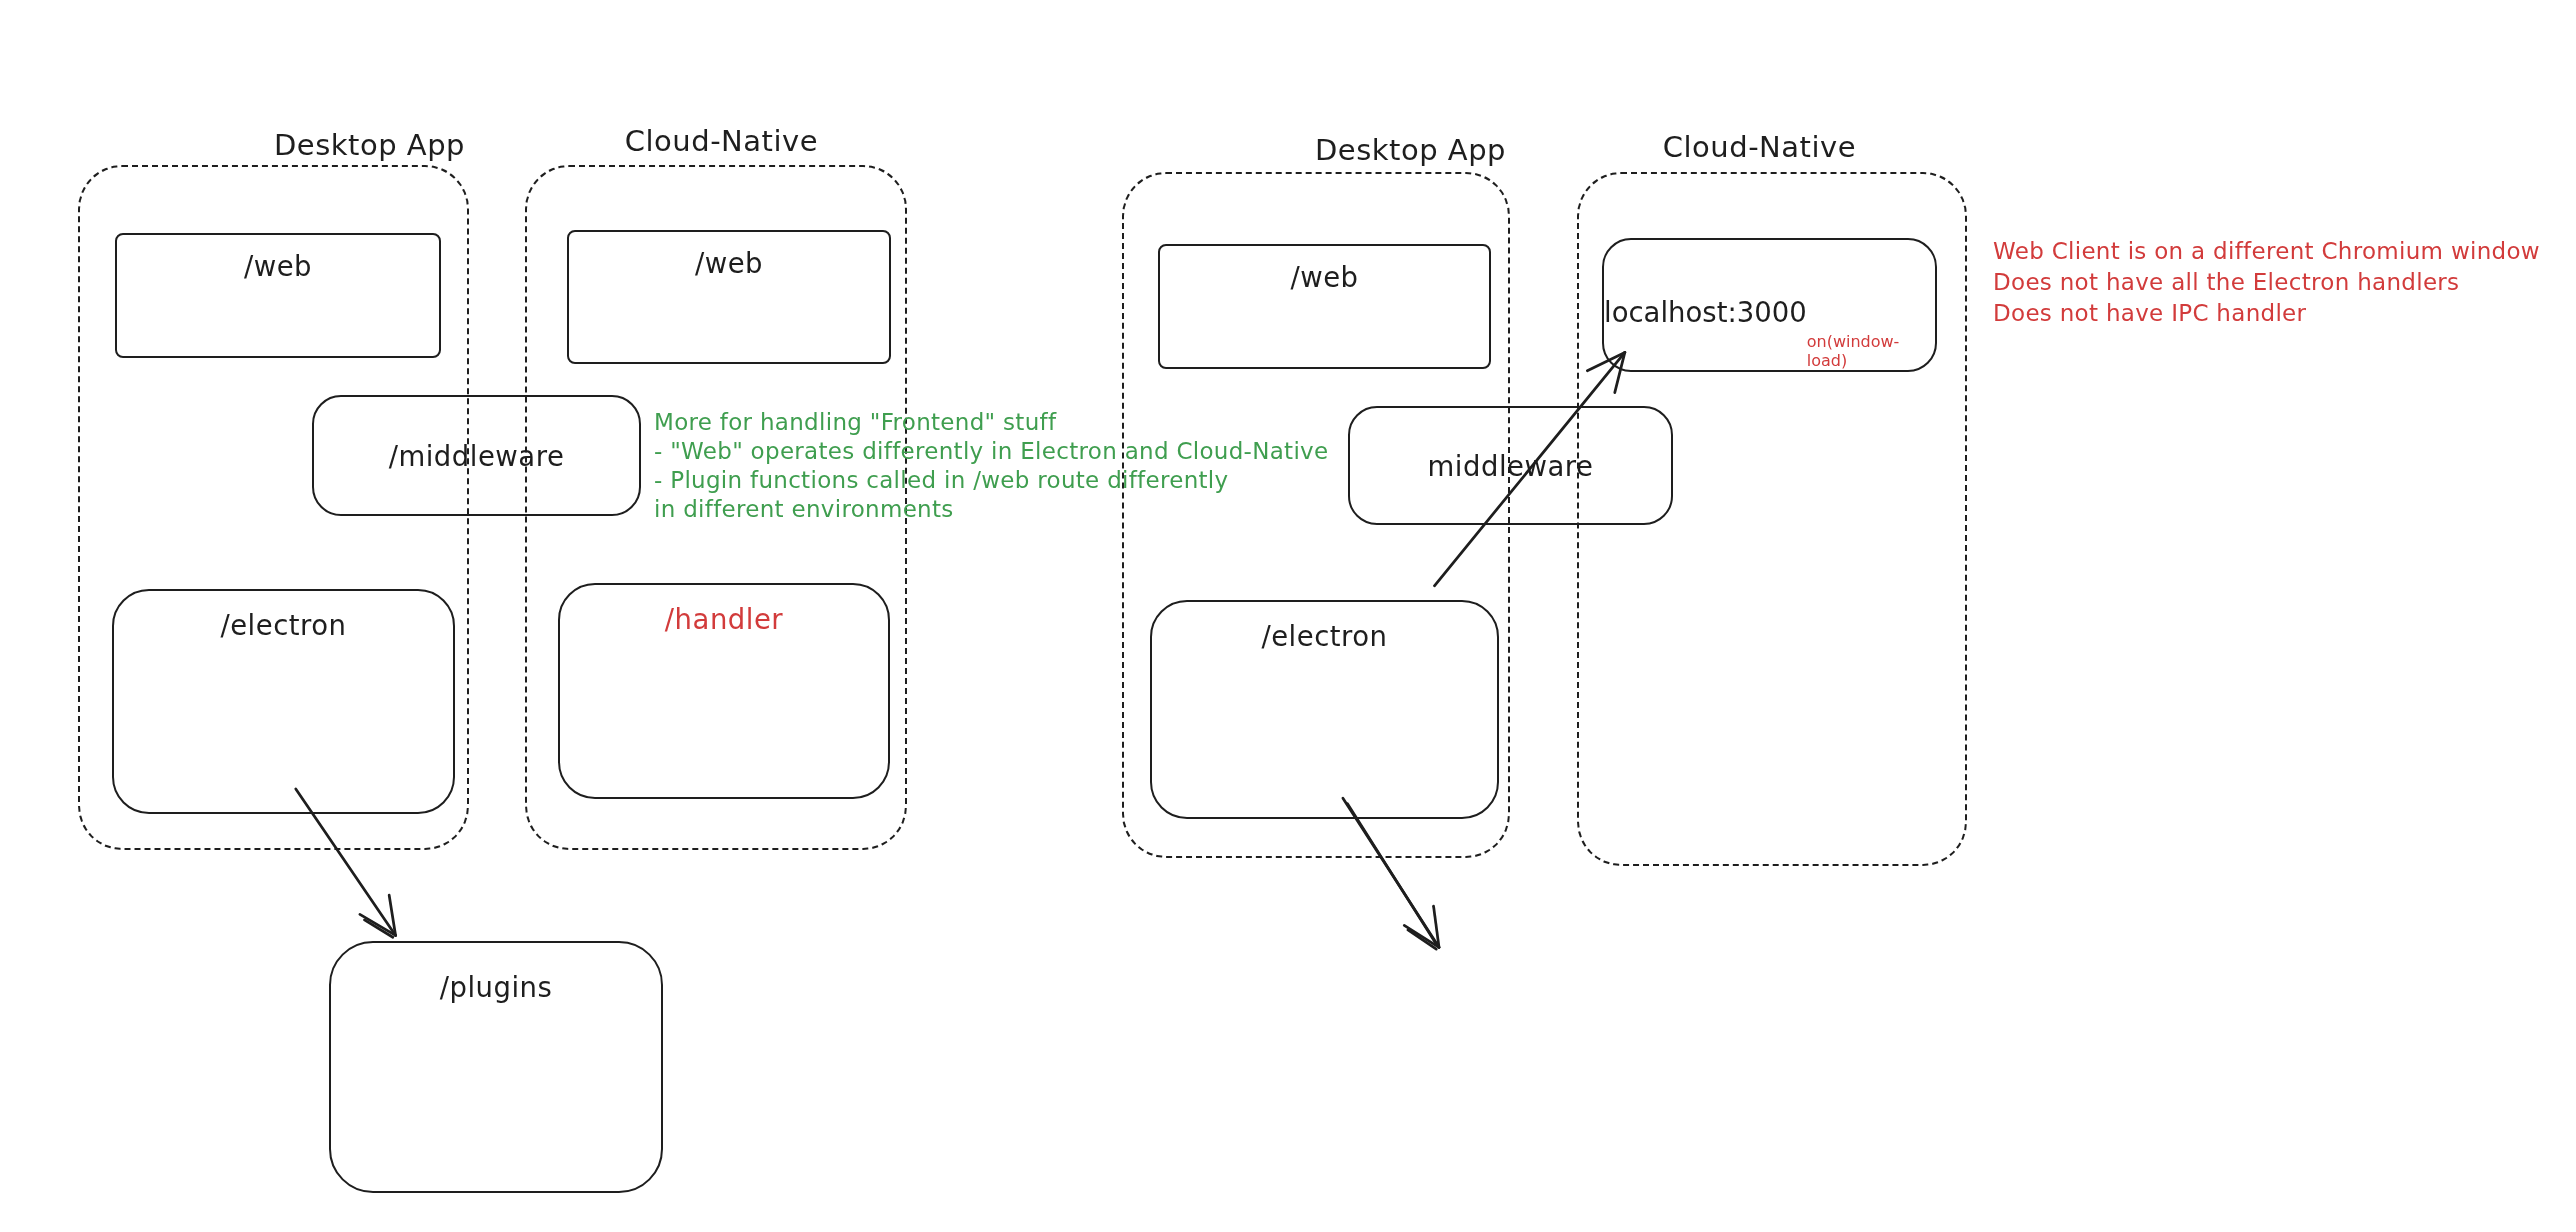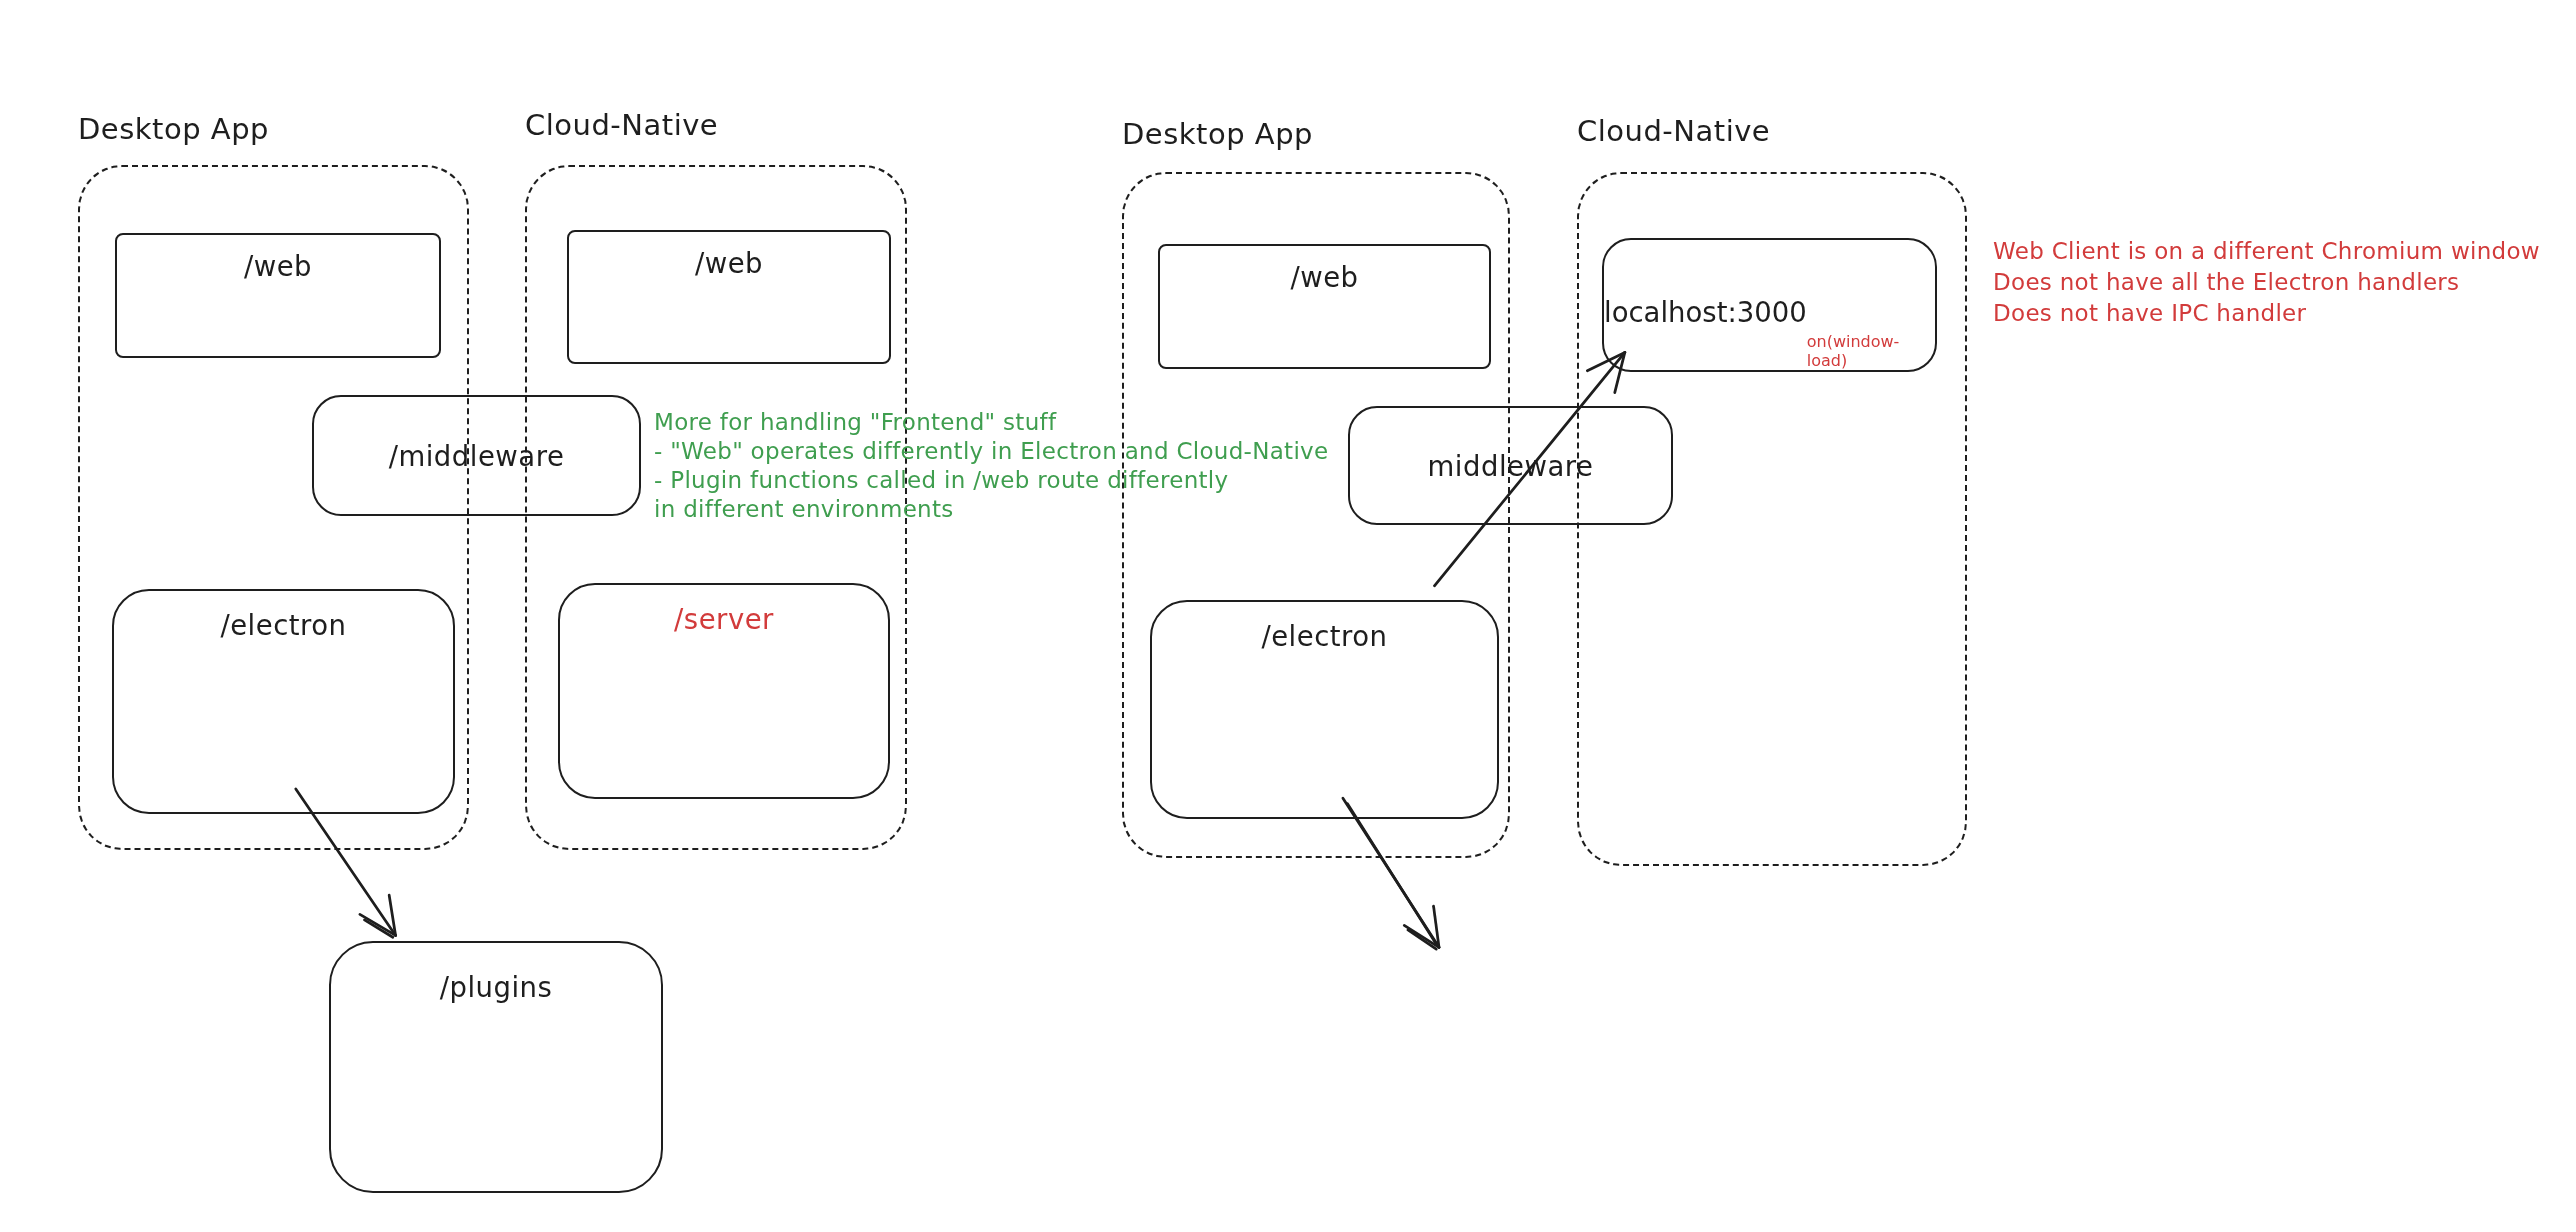--- a/index.html
+++ b/index.html
@@ -12,25 +12,26 @@
   .canvas{
     position:relative;
     width:2576px;height:1232px;
     background:var(--background);
     font-family:"DejaVu Sans", sans-serif;
     color:var(--ink);
     overflow:hidden;
   }
   .group-title{
     position:absolute;
-    text-align:left;
+    text-align:right;
     font-size:29px;
     letter-spacing:0.5px;
     color:var(--ink);
     white-space:nowrap;
+    margin-top:16px;
   }
   .dashed-container{
     position:absolute;
     border:2.7px dashed var(--ink);
     border-radius:44px;
     background:transparent;
   }
   .node{
     position:absolute;
     border:2.7px solid var(--ink);
@@ -108,21 +109,21 @@
 
   <div class="node mid" style="left:312px;top:395px;width:325px;height:117px;">
     <span class="lbl">/middleware</span>
   </div>
 
   <div class="node big" style="left:112px;top:589px;width:339px;height:203px;">
     <span class="lbl">/electron</span>
   </div>
 
   <div class="node big" style="left:558px;top:583px;width:328px;height:194px;">
-    <span class="lbl red-text">/server</span>
+    <span class="lbl red-text">/handler</span>
   </div>
 
   <div class="node xl" style="left:329px;top:941px;width:330px;height:220px;">
     <span class="lbl">/plugins</span>
   </div>
 
   <div class="note green" style="left:654px;top:408px;">
     <div>More for handling "Frontend" stuff</div>
     <div>- "Web" operates differently in Electron and Cloud-Native</div>
     <div>- Plugin functions called in /web route differently</div>

